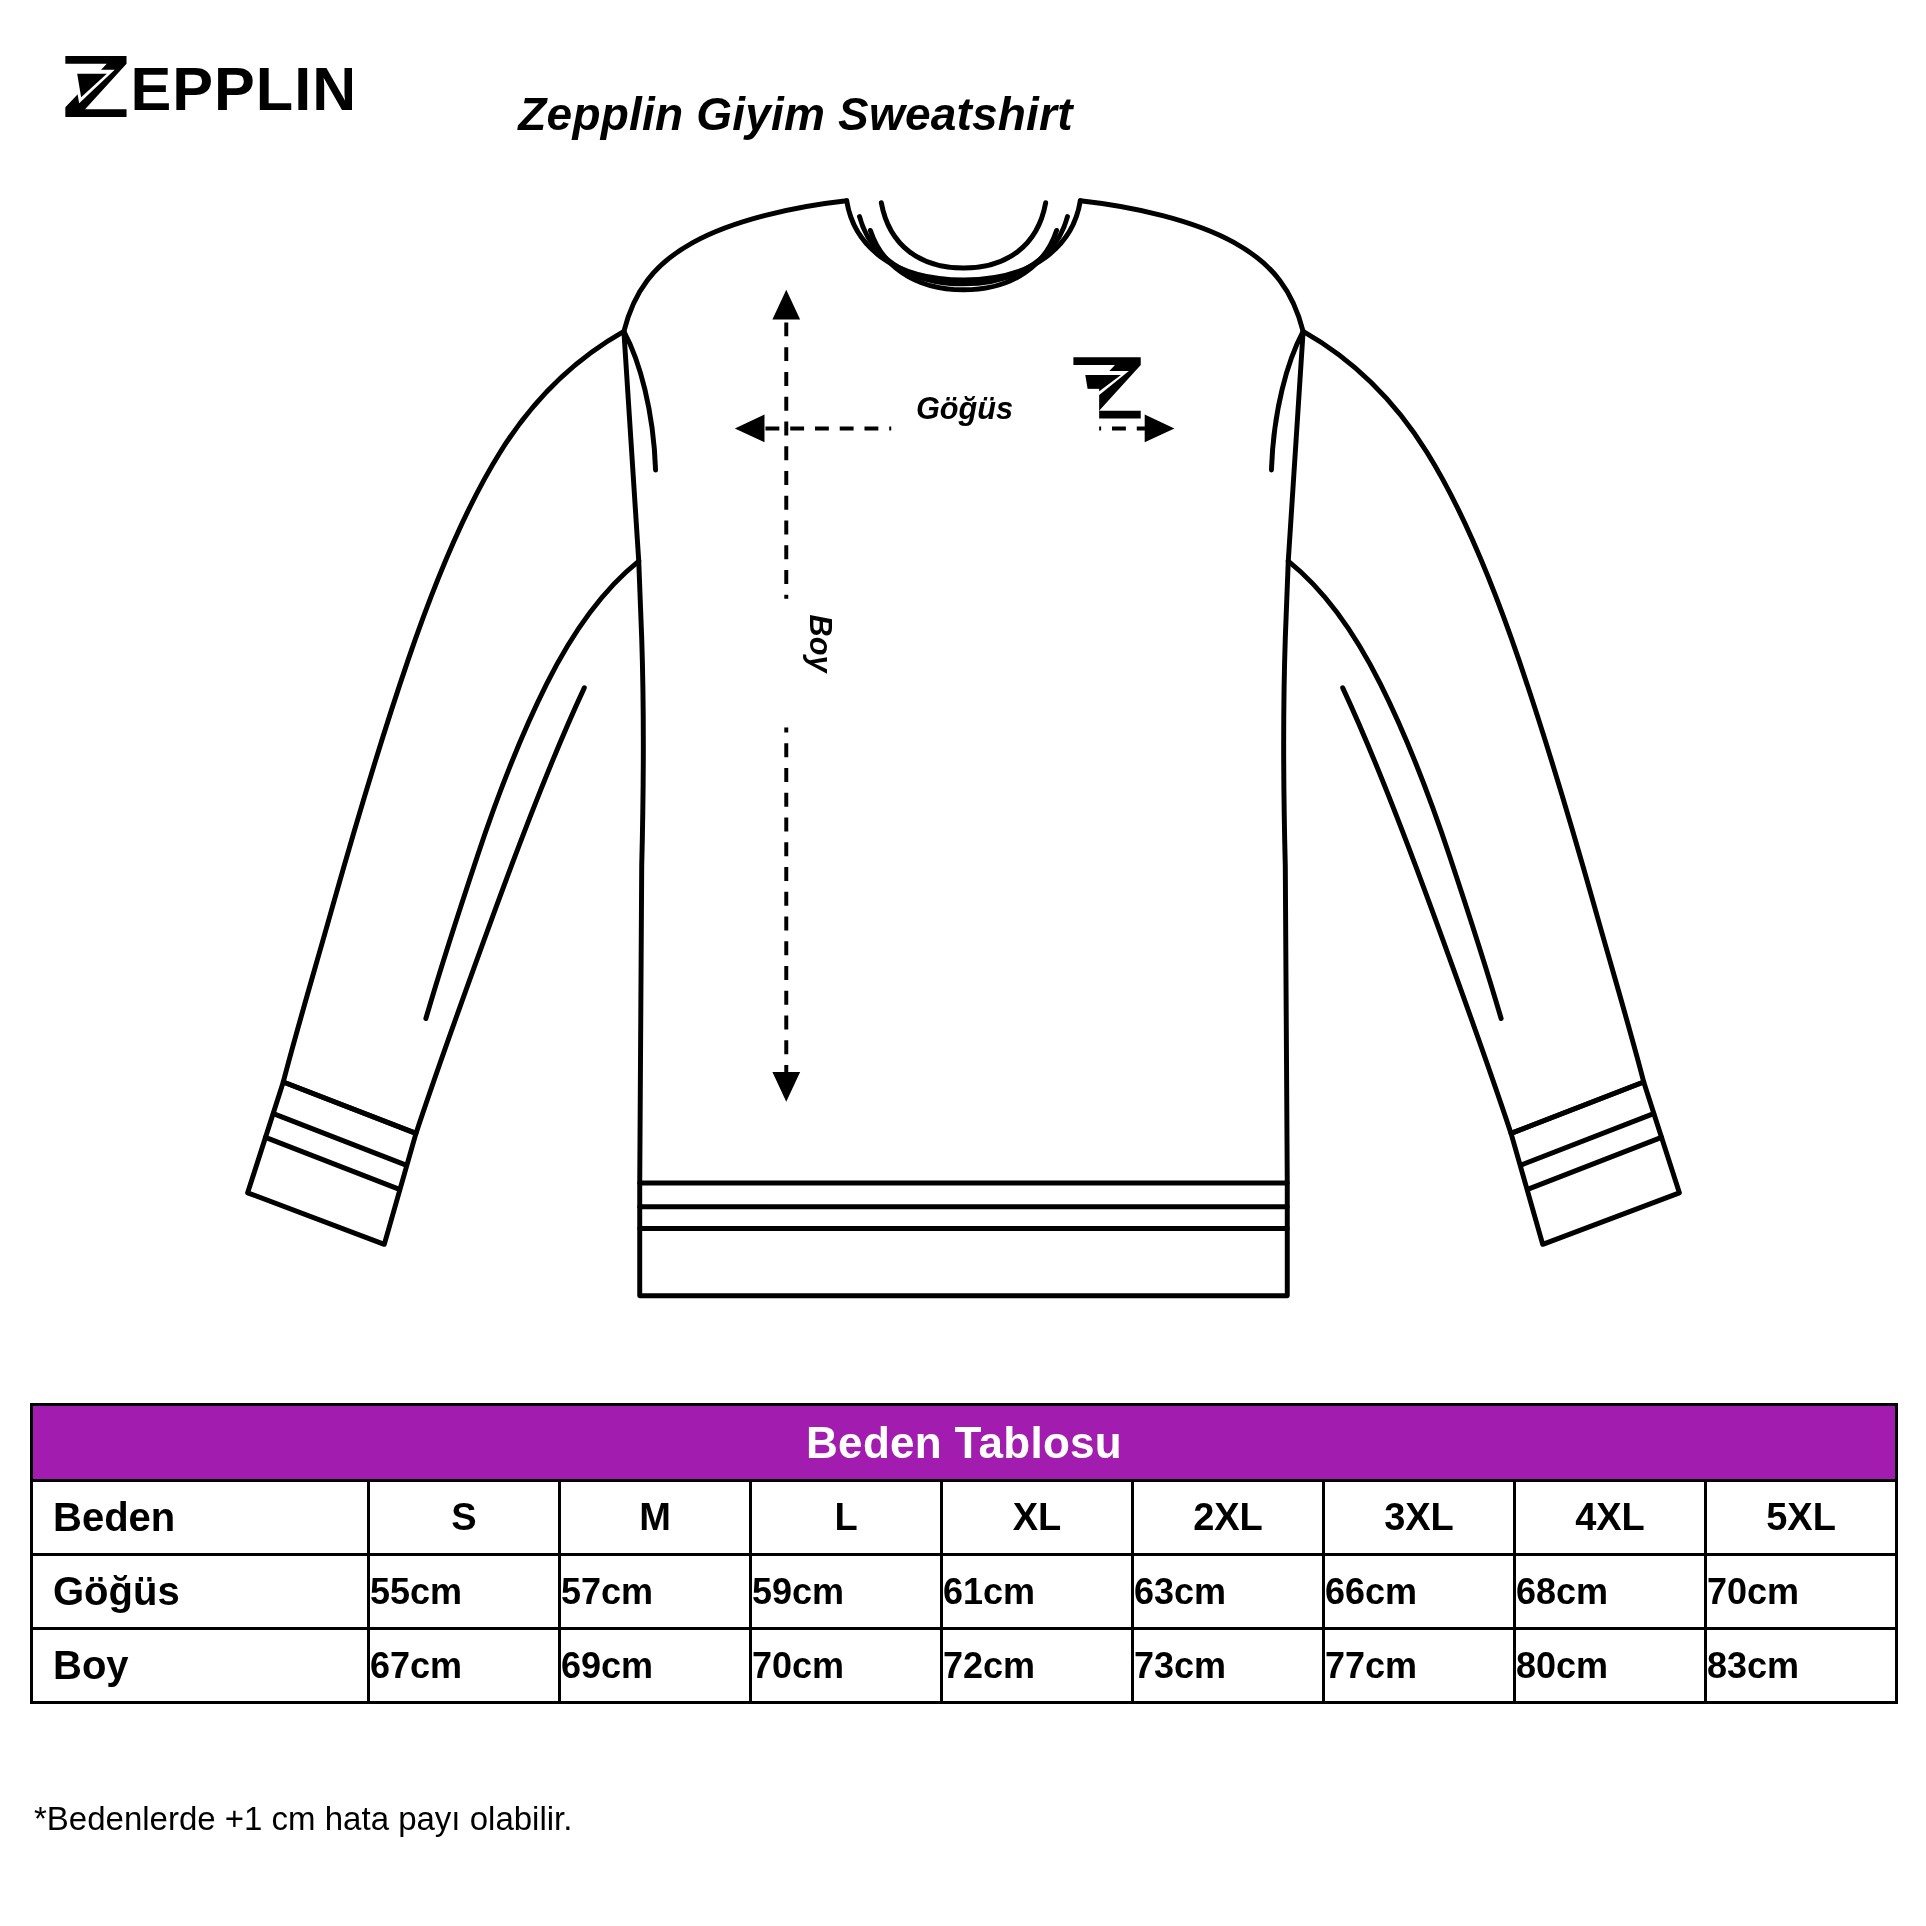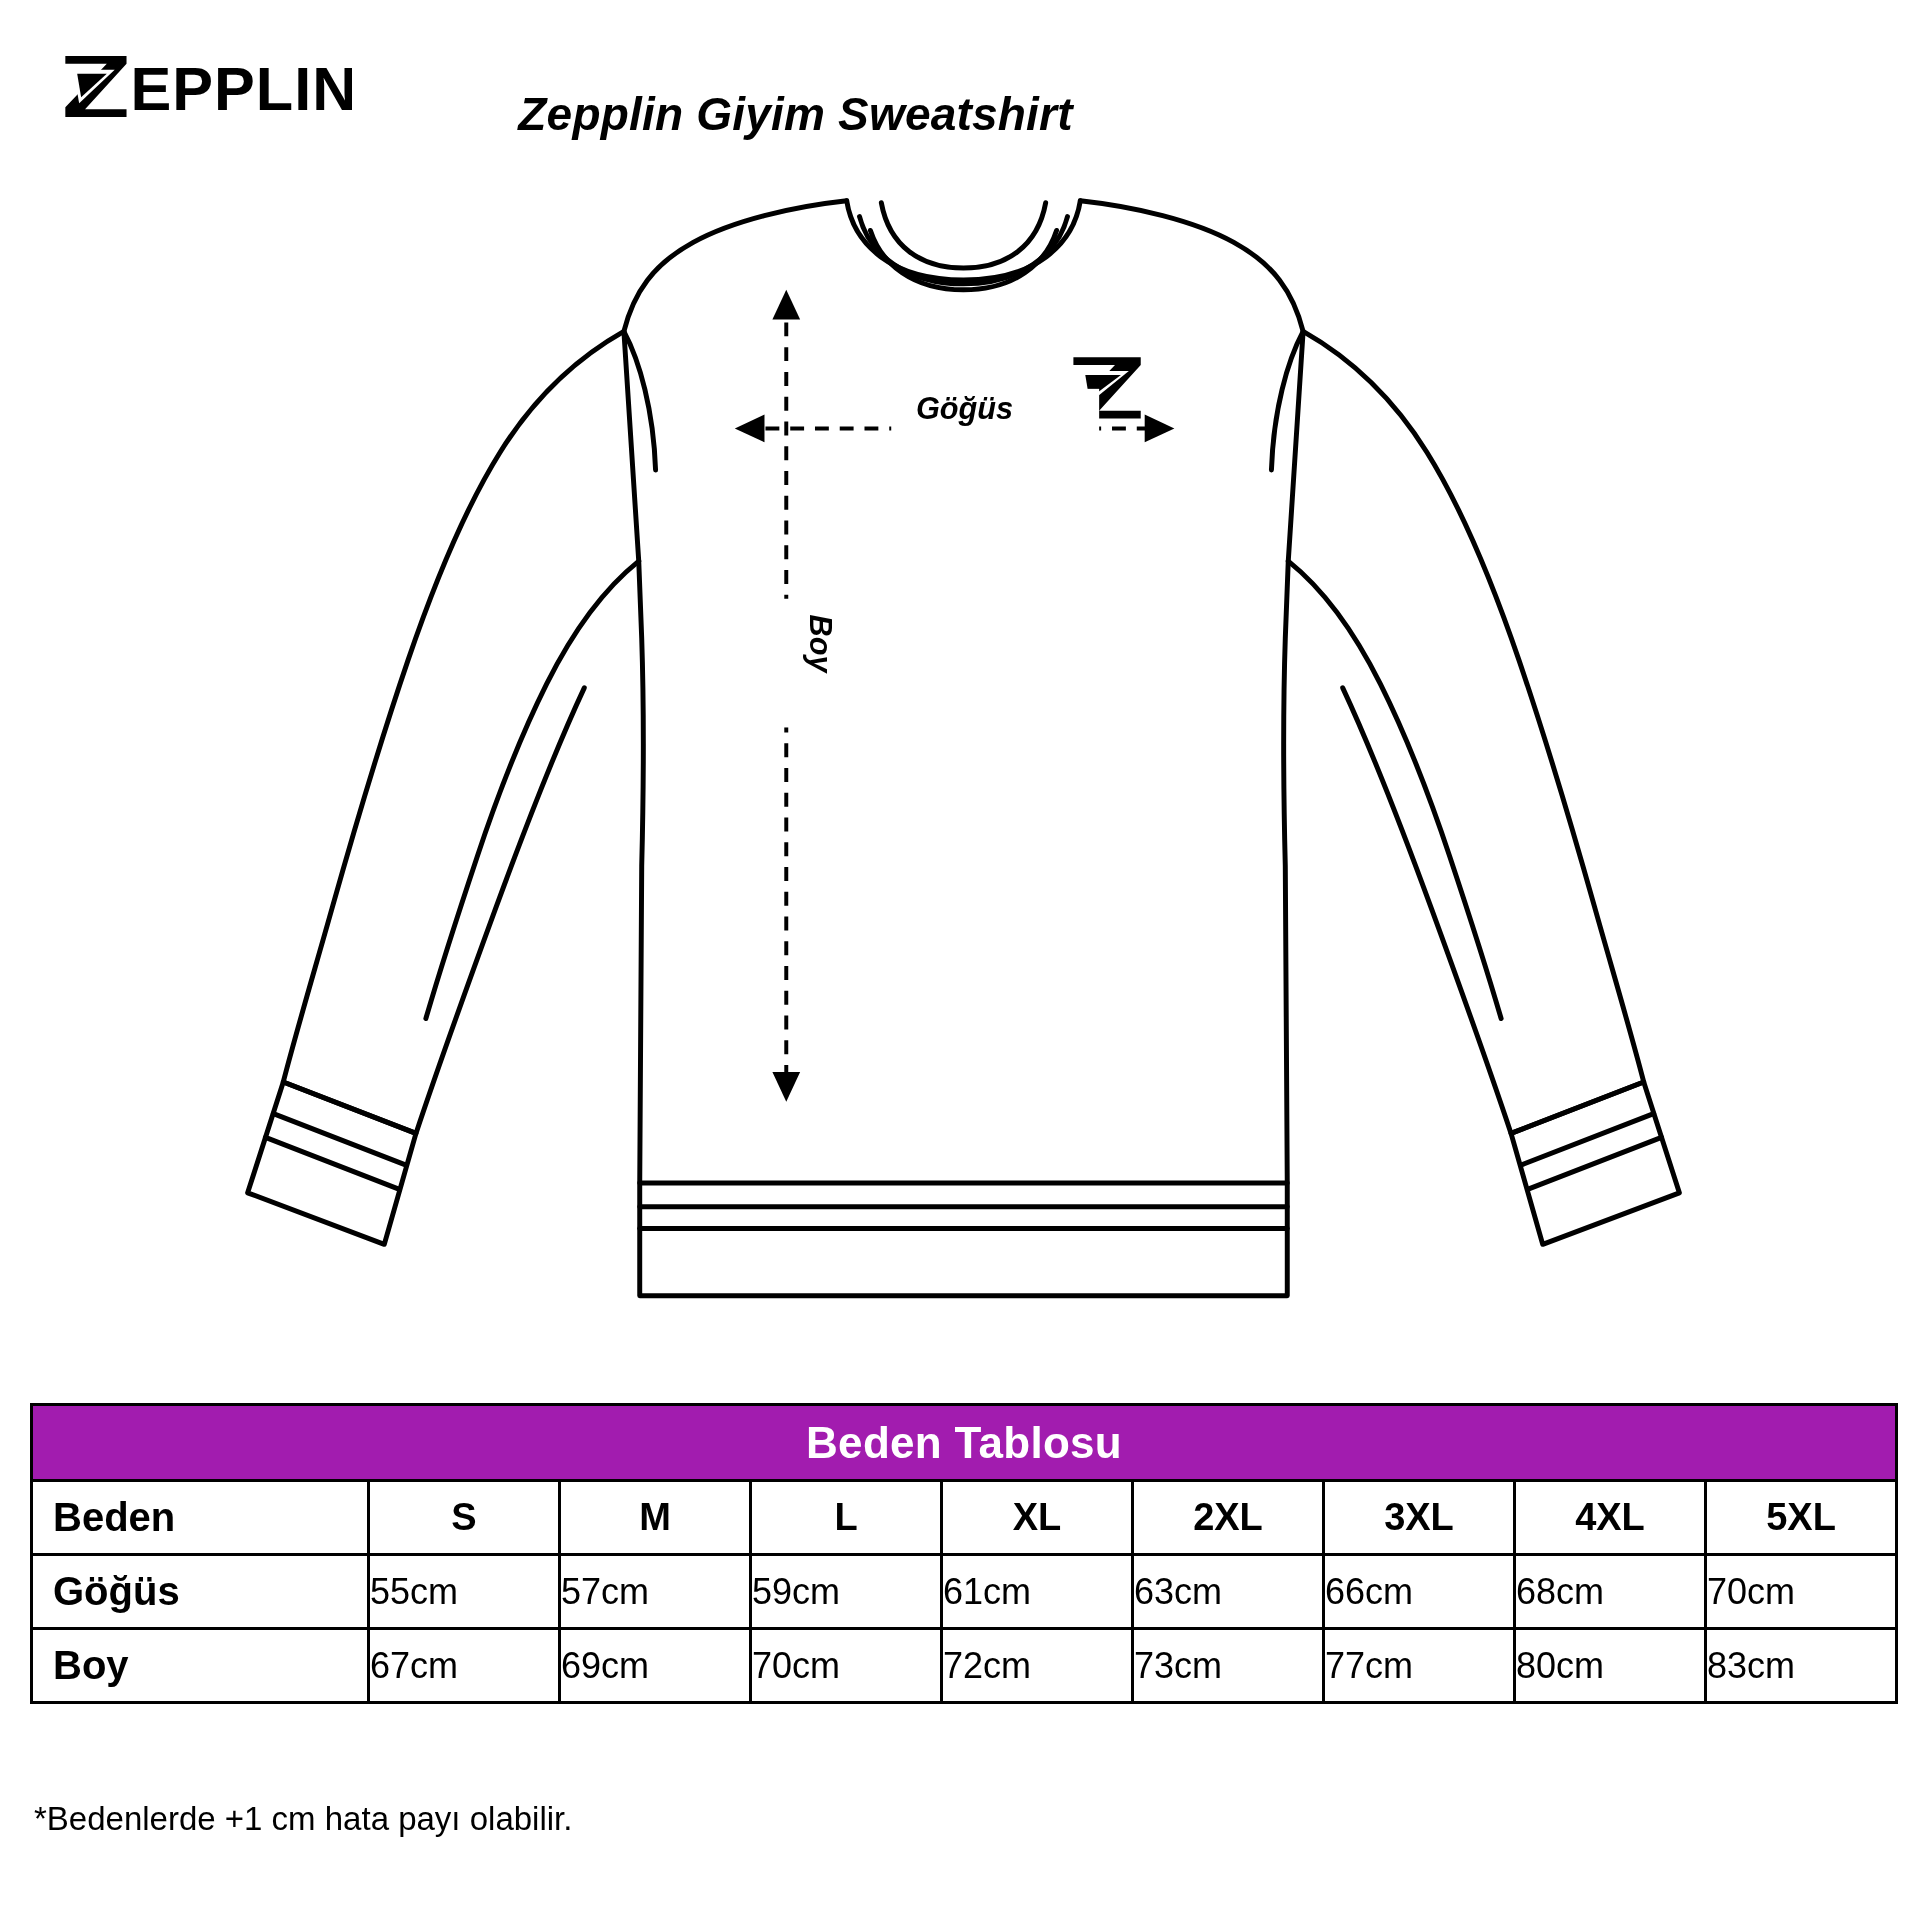--- a/index.html
+++ b/index.html
@@ -106,21 +106,21 @@
     text-align: center;
   }
   .row-head td.label-cell {
     text-align: left;
     padding-left: 20px;
     font-size: 40px;
   }
   .row-data td {
     height: 71px;
     font-size: 36px;
-    font-weight: 400;
+    font-weight: 700;
     text-align: left;
     padding-left: 18px;
   }
   .row-data td.label-cell {
     font-size: 40px;
     font-weight: 700;
     padding-left: 20px;
   }
   .footnote {
     position: absolute;

